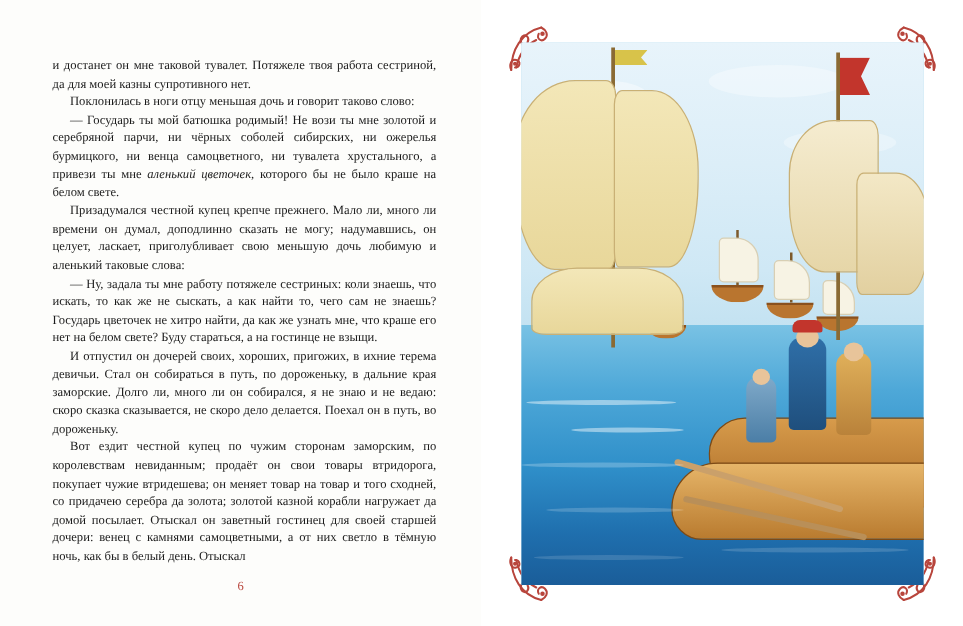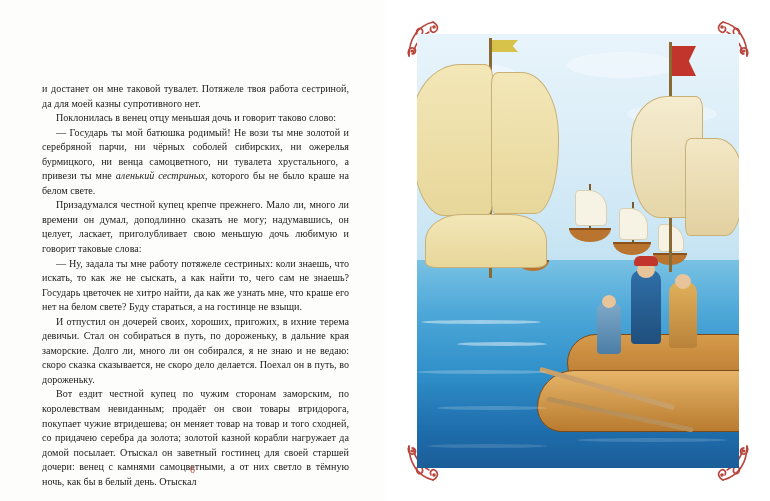--- a/index.html
+++ b/index.html
@@ -30,21 +30,20 @@
     background: #fdfdfb;
   }
   .body-text {
     font-family: "Liberation Serif", serif;
     font-size: 10.1px;
     line-height: 14.55px;
     color: #1b1b1b;
     text-align: justify;
     text-justify: inter-word;
     hyphens: manual;
-    margin-top: 36px;
   }
   .body-text p {
     margin: 0;
     text-indent: 0;
   }
   .body-text p.indent {
     text-indent: 14px;
   }
   .italic { font-style: italic; }
   .page-number {
@@ -142,25 +141,25 @@
   }
 </style>
 </head>
 <body>
 
 <div class="spread">
 
   <div class="page-left">
     <div class="body-text">
       <p>и достанет он мне таковой тувалет. Потяжеле твоя работа сестриной, да для моей казны супротивного нет.</p>
-      <p class="indent">Поклонилась в венец отцу меньшая дочь и говорит таково слово:</p>
+      <p class="indent">Поклонилась в ноги отцу меньшая дочь и говорит таково слово:</p>
       <p class="indent">
-        <span>— Государь ты мой батюшка родимый! Не вози ты мне золотой и серебряной парчи, ни чёрных соболей сибирских, ни ожерелья бурмицкого, ни венца самоцветного, ни тувалета хрустального, а привези ты мне </span><span class="italic">аленький сестриных</span><span>, которого бы не было краше на белом свете.</span>
+        <span>— Государь ты мой батюшка родимый! Не вози ты мне золотой и серебряной парчи, ни чёрных соболей сибирских, ни ожерелья бурмицкого, ни венца самоцветного, ни тувалета хрустального, а привези ты мне </span><span class="italic">аленький цветочек</span><span>, которого бы не было краше на белом свете.</span>
       </p>
-      <p class="indent">Призадумался честной купец крепче прежнего. Мало ли, много ли времени он думал, доподлинно сказать не могу; надумавшись, он целует, ласкает, приголубливает свою меньшую дочь любимую и говорит таковые слова:</p>
+      <p class="indent">Призадумался честной купец крепче прежнего. Мало ли, много ли времени он думал, доподлинно сказать не могу; надумавшись, он целует, ласкает, приголубливает свою меньшую дочь любимую и аленький таковые слова:</p>
       <p class="indent">— Ну, задала ты мне работу потяжеле сестриных: коли знаешь, что искать, то как же не сыскать, а как найти то, чего сам не знаешь? Государь цветочек не хитро найти, да как же узнать мне, что краше его нет на белом свете? Буду стараться, а на гостинце не взыщи.</p>
       <p class="indent">И отпустил он дочерей своих, хороших, пригожих, в ихние терема девичьи. Стал он собираться в путь, по дороженьку, в дальние края заморские. Долго ли, много ли он собирался, я не знаю и не ведаю: скоро сказка сказывается, не скоро дело делается. Поехал он в путь, во дороженьку.</p>
       <p class="indent">Вот ездит честной купец по чужим сторонам заморским, по королевствам невиданным; продаёт он свои товары втридорога, покупает чужие втридешева; он меняет товар на товар и того сходней, со придачею серебра да золота; золотой казной корабли нагружает да домой посылает. Отыскал он заветный гостинец для своей старшей дочери: венец с камнями самоцветными, а от них светло в тёмную ночь, как бы в белый день. Отыскал</p>
     </div>
     <div class="page-number">6</div>
   </div>
 
   <div class="page-right">
     <div class="illustration-frame">
 

